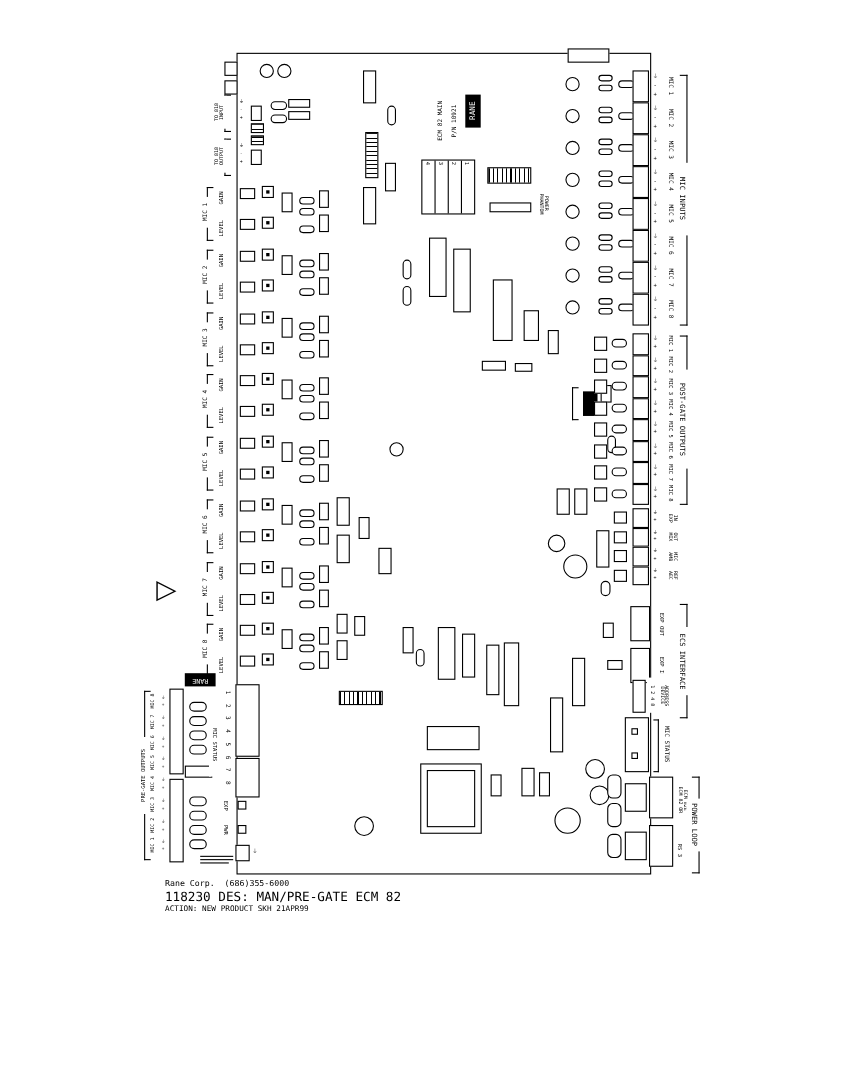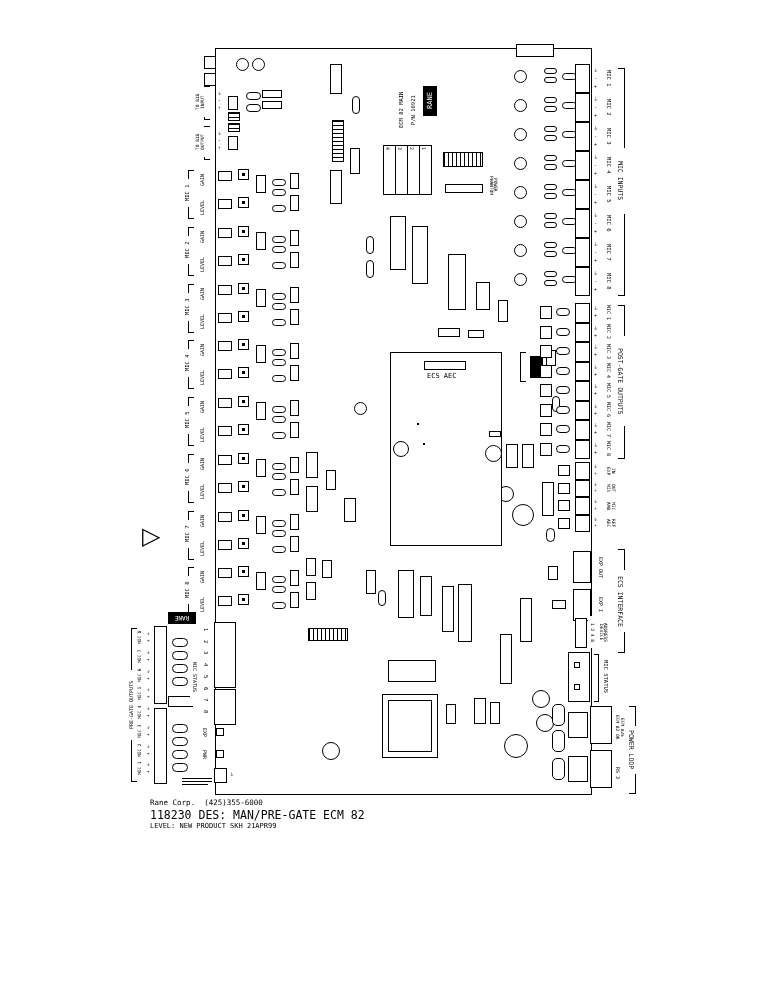--- a/index.html
+++ b/index.html
@@ -136,29 +136,20 @@
         <span class="pcell">
           <i class="pnum">1</i>
         </span>
       </div>
   </div>
   <span class="c st-v" style="left:443px;top:152px;width:40px;height:15px"></span>
   <span class="c" style="left:445px;top:184px;width:38px;height:9px"></span>
   <div class="vt v-lr pre" style="left:486px;top:164px;width:13px;height:42px;font-size:4.5px">PHANTOM
 POWER</div>
 
-  <div class="c" style="left:390px;top:352px;width:112px;height:194px;z-index:1">
-    <span class="c" style="left:33px;top:8px;width:42px;height:9px"></span>
-    <span class="vtn" style="left:36px;top:20px;font-size:7px">ECS AEC</span>
-    <span class="c ci" style="left:2px;top:88px;width:16px;height:16px"></span>
-    <span class="c ci" style="left:94px;top:92px;width:17px;height:17px"></span>
-    <span class="c" style="left:98px;top:78px;width:12px;height:6px"></span>
-    <span style="position:absolute;left:26px;top:70px;width:2px;height:2px;background:#000"></span>
-    <span style="position:absolute;left:32px;top:90px;width:2px;height:2px;background:#000"></span>
-  </div>
 
   <div style="position:absolute;left:512px;top:64px;width:125px;height:232px">
 
       <div class="row mi-row">
         <span class="c ci" style="left:2px;top:6px;width:13px;height:13px"></span>
         <span class="c ov" style="left:32px;top:4px;width:13px;height:6px"></span>
         <span class="c ov" style="left:32px;top:13px;width:13px;height:6px"></span>
         <span class="c ov" style="left:50px;top:9px;width:15px;height:7px"></span>
         <span class="cell" style="left:63px;top:0;width:15px;height:29px"></span>
         <span class="pins" style="left:82px;top:2px">⏚
@@ -708,18 +699,18 @@
     <span class="c" style="left:86px;top:160px;width:13px;height:15px"></span>
     <span class="vtn" style="left:102px;top:164px;font-size:5px">⏚</span>
     <span class="bar" style="left:54px;top:170px;width:30px"></span>
     <span class="bar" style="left:54px;top:173px;width:30px"></span>
     <span class="bar" style="left:54px;top:176px;width:26px"></span>
   </div>
 
   <span class="vtn" style="left:142px;top:524px;font-size:24px;font-family:'DejaVu Sans',sans-serif">▷</span>
 
   <div>
-    <div class="footer-line" style="left:150px;top:798px;font-size:7.5px">Rane Corp.  (425)355-6000</div>
+    <div class="footer-line" style="left:150px;top:798px;font-size:7.5px">Rane Corp.  (686)355-6000</div>
     <div class="footer-line" style="left:150px;top:808px;font-size:11.5px">118230 DES: MAN/PRE-GATE ECM 82</div>
-    <div class="footer-line" style="left:150px;top:822px;font-size:7px">LEVEL: NEW PRODUCT SKH 21APR99</div>
+    <div class="footer-line" style="left:150px;top:822px;font-size:7px">ACTION: NEW PRODUCT SKH 21APR99</div>
   </div>
 
 </div>
 
 </body></html>

